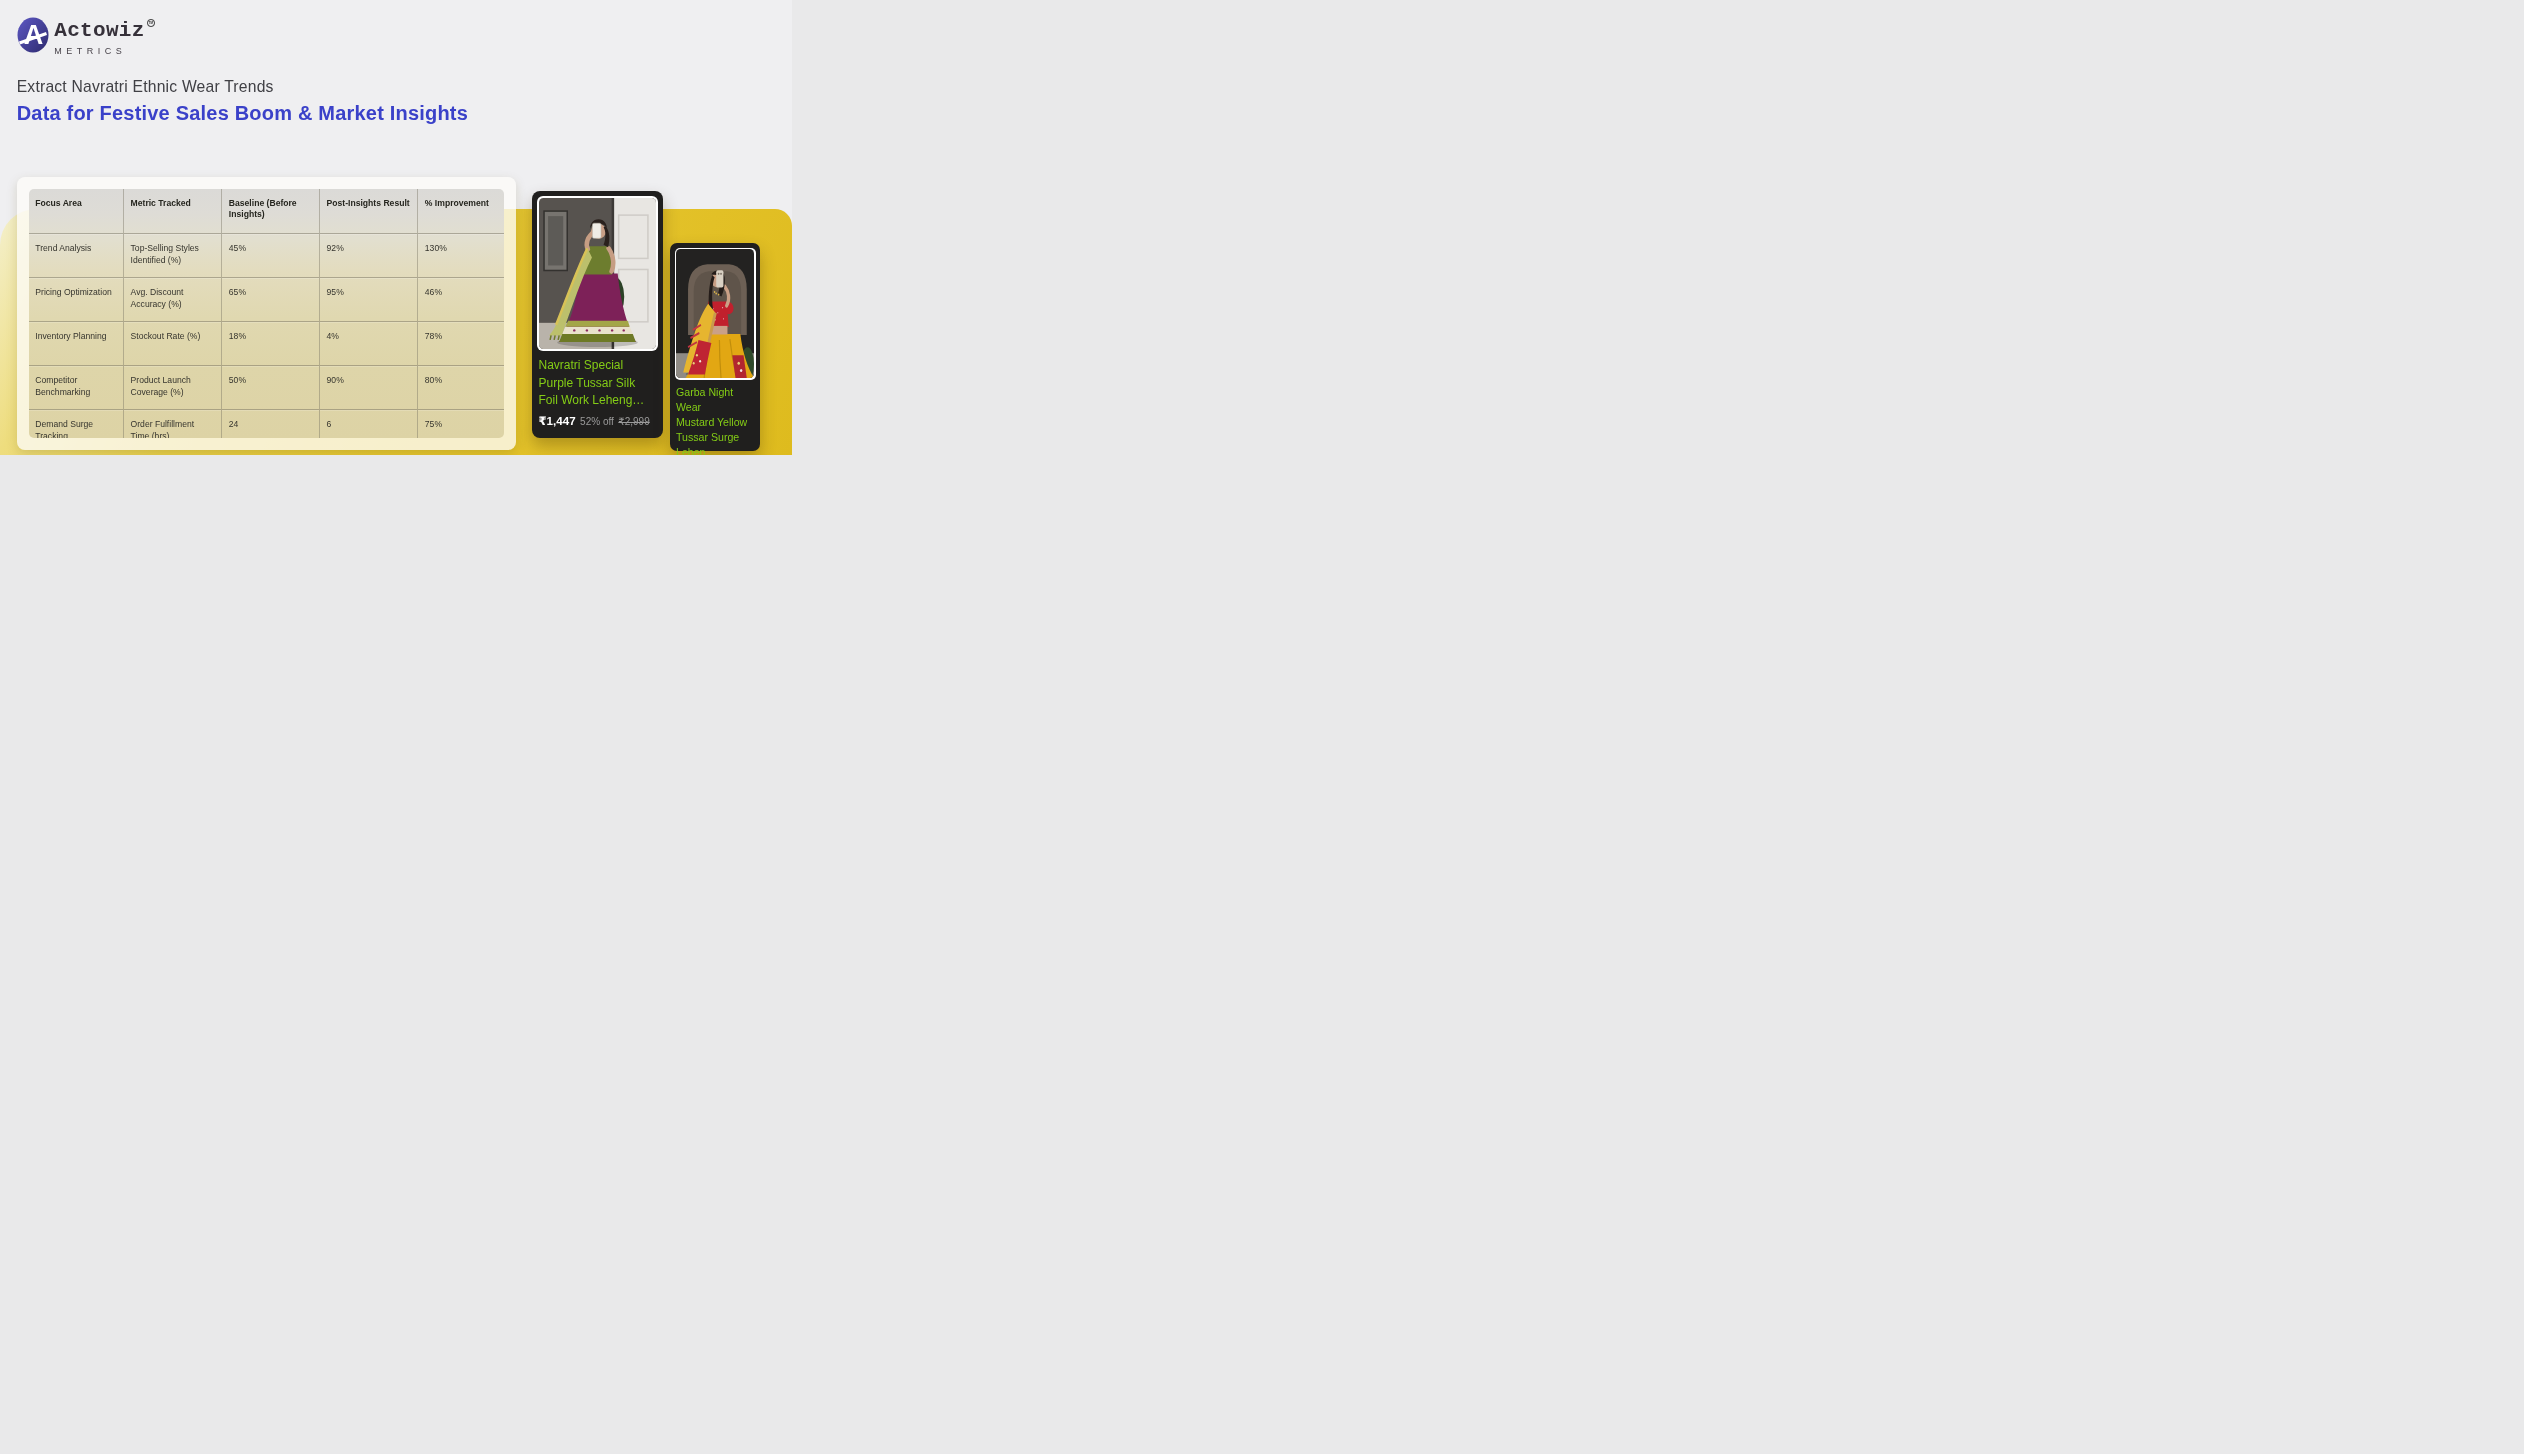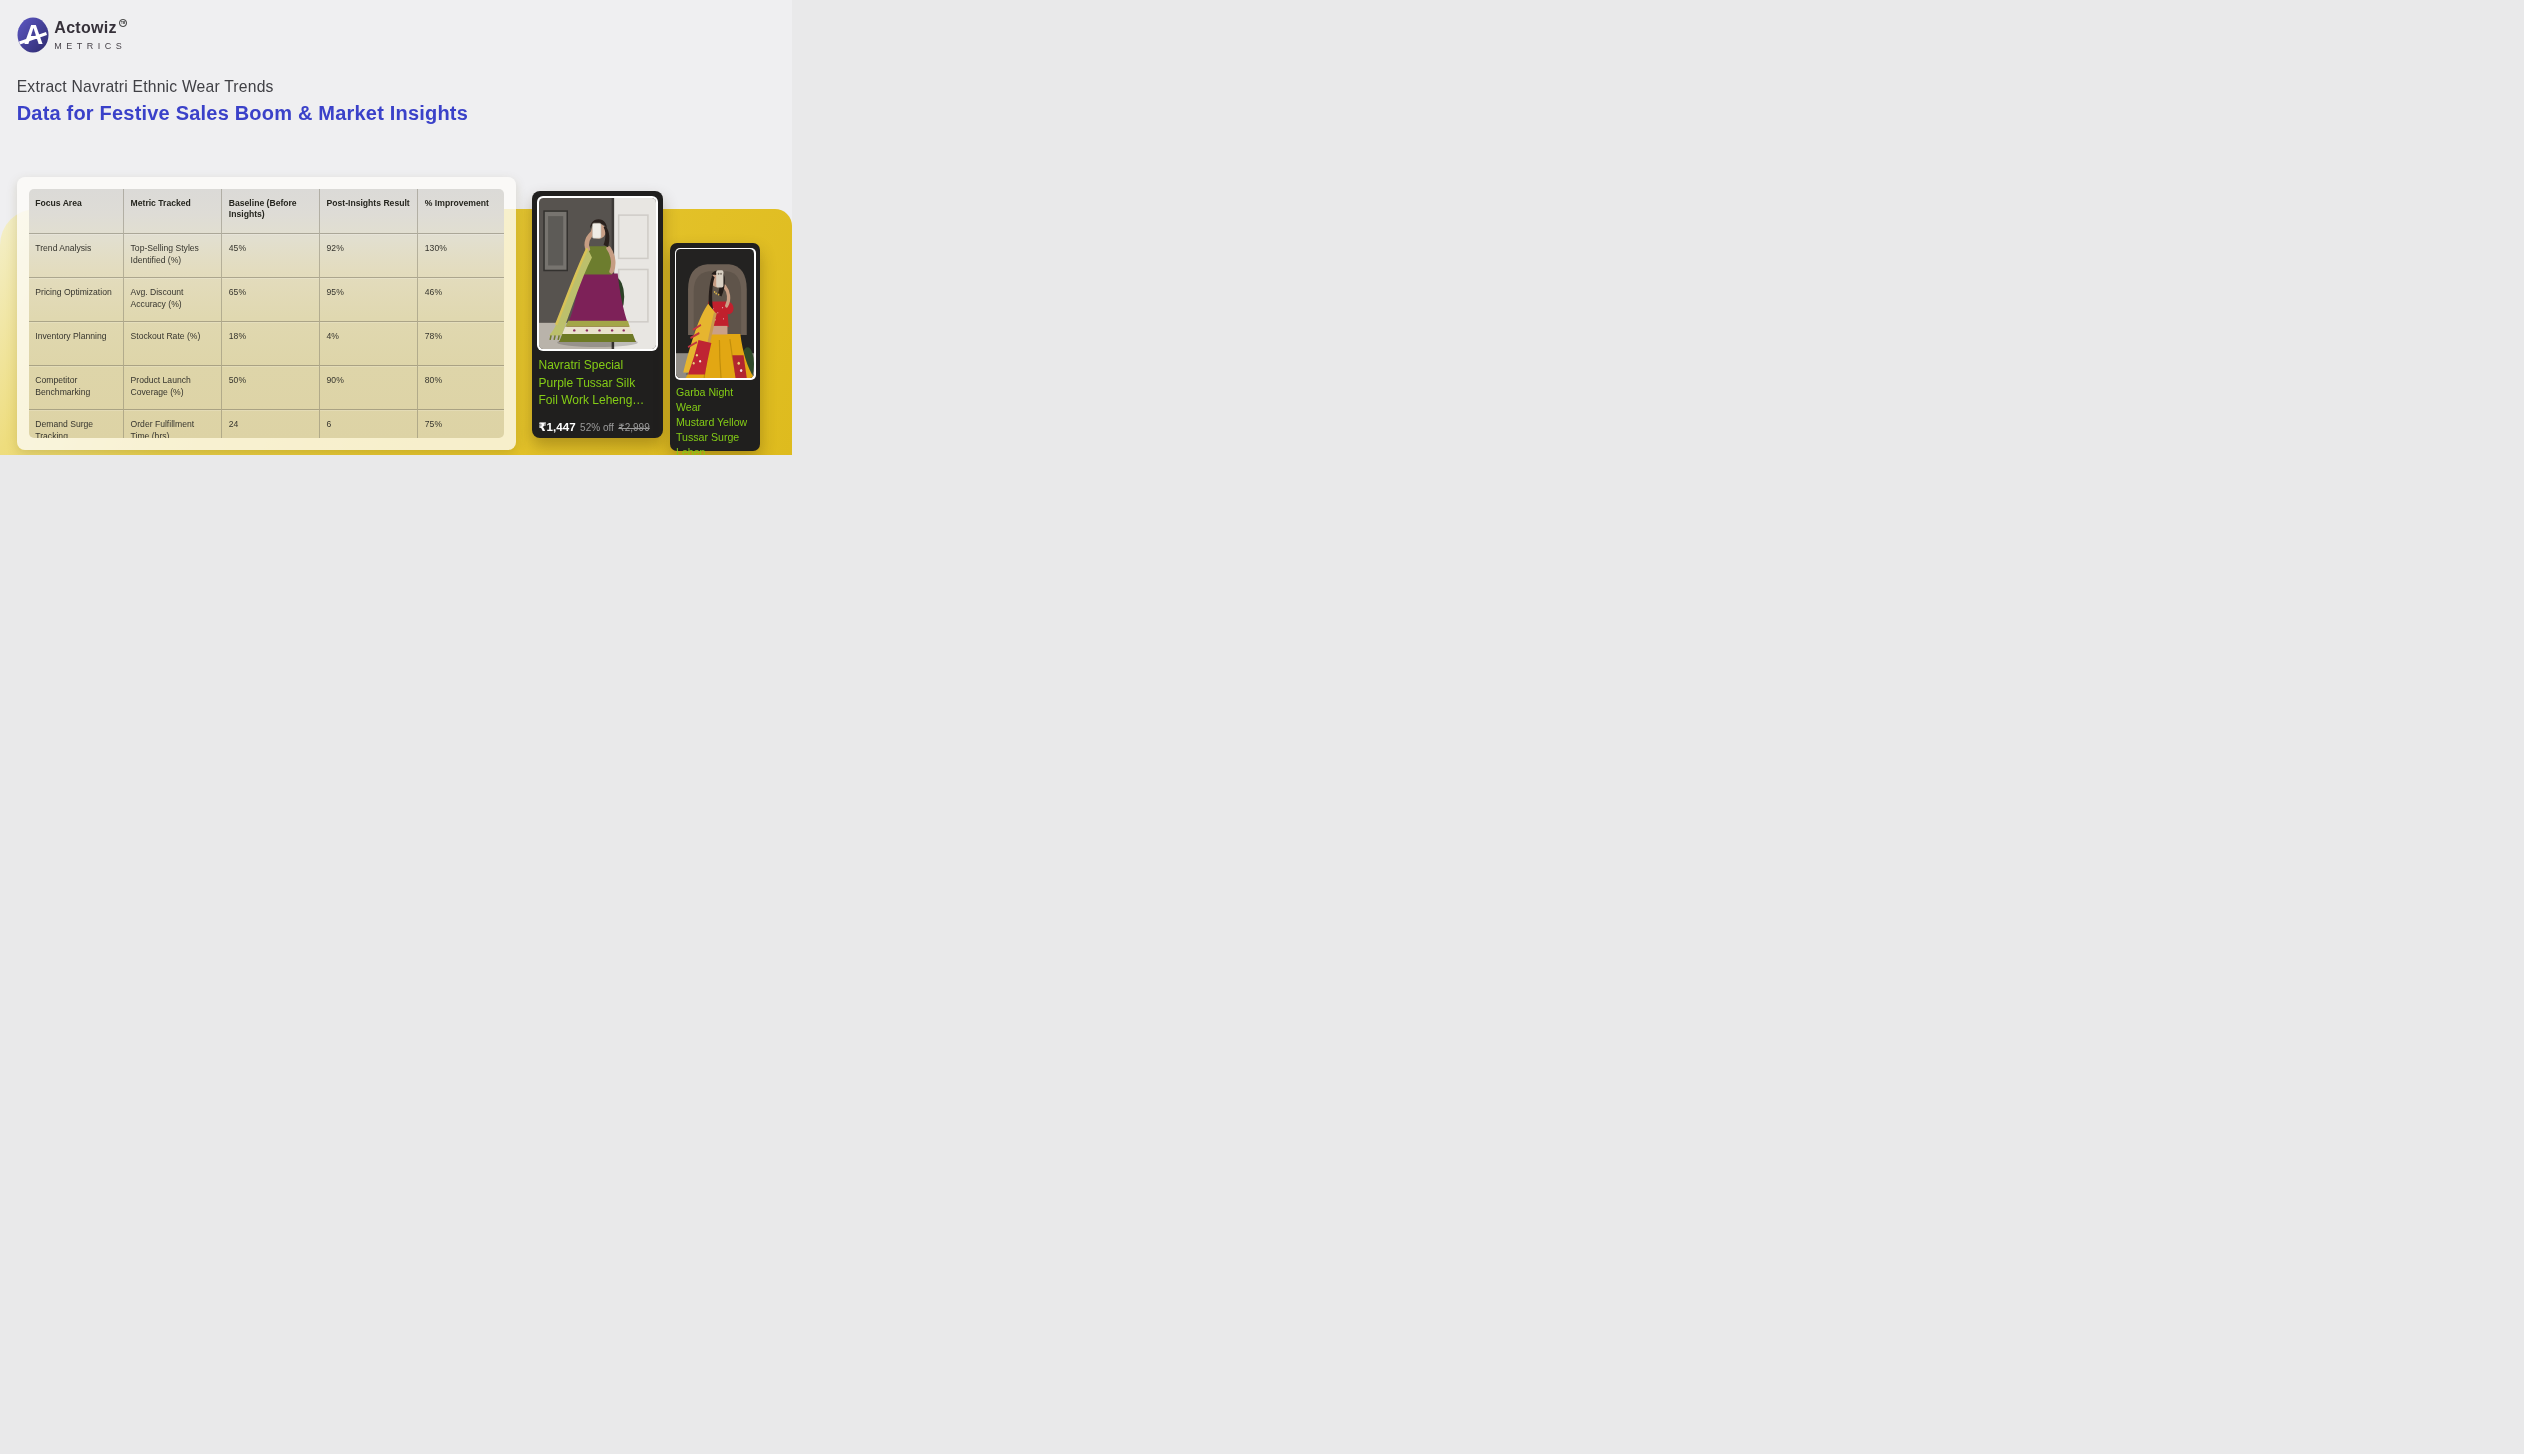--- a/index.html
+++ b/index.html
@@ -18,21 +18,21 @@
   .yellow-panel {
     position:absolute; left:0; right:0; top:209px; bottom:0; z-index:1;
     border-radius:36px 17px 0 0;
     background:linear-gradient(118deg,#f4f0cd 0%, #eedd7e 14%, #e8cf4a 32%, #e5c631 55%, #e2c026 78%, #debb1e 100%);
   }
   
   .brand { position:absolute; left:16.7px; top:16.7px; z-index:2; display:flex; align-items:flex-start; }
   .brand-mark { width:32px; height:36px; }
   .brand-text { margin-left:5.6px; padding-top:3.5px; }
   .brand-name-row { display:flex; align-items:flex-start; }
-  .brand-name { font-size:16px; font-weight:700; color:#36313a; letter-spacing:0.3px; line-height:1; }
+  .brand-name { font-size:21px; font-weight:700; color:#36313a; letter-spacing:0.3px; line-height:1;font-family:Liberation Mono, monospace; }
   .tm-badge {
     margin-left:2.5px; margin-top:-1px; width:7.6px; height:7.6px; border:0.7px solid #2c2c2c; border-radius:50%;
     font-size:3px; font-weight:700; color:#2c2c2c; display:flex; align-items:center; justify-content:center; letter-spacing:0;
   }
   .brand-tagline { font-size:9px; color:#474249; letter-spacing:4.5px; margin-top:4.5px; }
   
   .hero-subtitle { position:absolute; left:16.7px; top:78px; z-index:2; font-size:15.7px; color:#404045; letter-spacing:0.2px; }
   .hero-title { position:absolute; left:16.7px; top:102px; z-index:2; font-size:20px; font-weight:700; color:#3a41c9; letter-spacing:0.2px; }
   
   .table-card {
@@ -59,21 +59,21 @@
   .card-2 { left:670px; top:243px; width:90px; height:208px; border-radius:7px; padding:4.5px; }
   .photo-frame { background:#ffffff; border-radius:6px; padding:2px; }
   .card-2 .photo-frame { border-radius:5px; padding:1.5px; }
   .photo { border-radius:4.5px; overflow:hidden; display:block; }
   .card-1 .photo { height:151px; }
   .card-2 .photo { height:129px; }
   .photo svg { display:block; width:100%; height:100%; }
   .product-title { color:#84cc16; margin-top:6px; padding:0 1.5px; }
   .card-1 .product-title { font-size:12px; line-height:17.7px; }
   .card-2 .product-title { font-size:10.6px; line-height:15px; margin-top:5px; }
-  .price-row { display:flex; align-items:baseline; padding:0 1.5px; margin-top:10px; white-space:nowrap; }
+  .price-row { display:flex; align-items:baseline; padding:0 1.5px; margin-top:4px; white-space:nowrap; }
   .card-2 .price-row { margin-top:3.5px; }
   .price { color:#ffffff; font-weight:700; }
   .card-1 .price { font-size:11.6px; }
   .card-2 .price { font-size:12px; }
   .discount, .mrp { color:#9b9b9b; margin-left:4.5px; }
   .card-1 .discount, .card-1 .mrp { font-size:10px; }
   .card-2 .discount, .card-2 .mrp { font-size:9px; }
   .mrp { text-decoration:line-through; }
 </style>
 </head>

